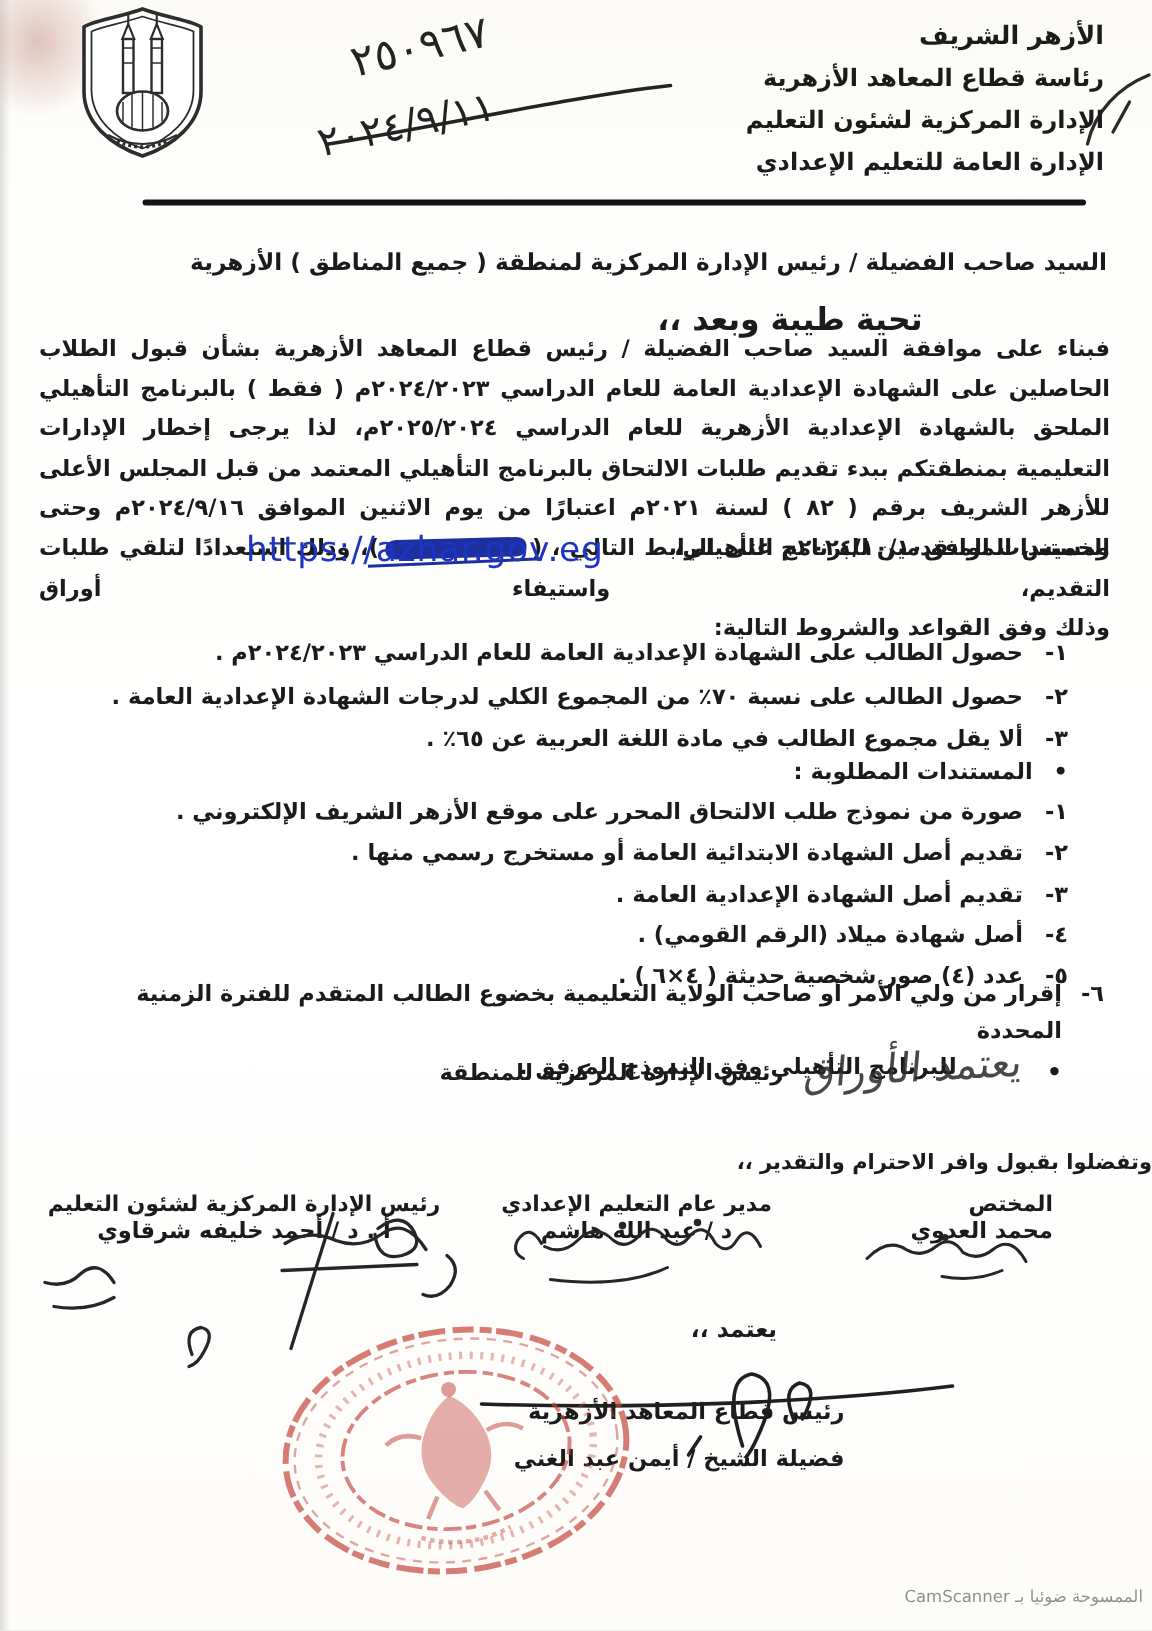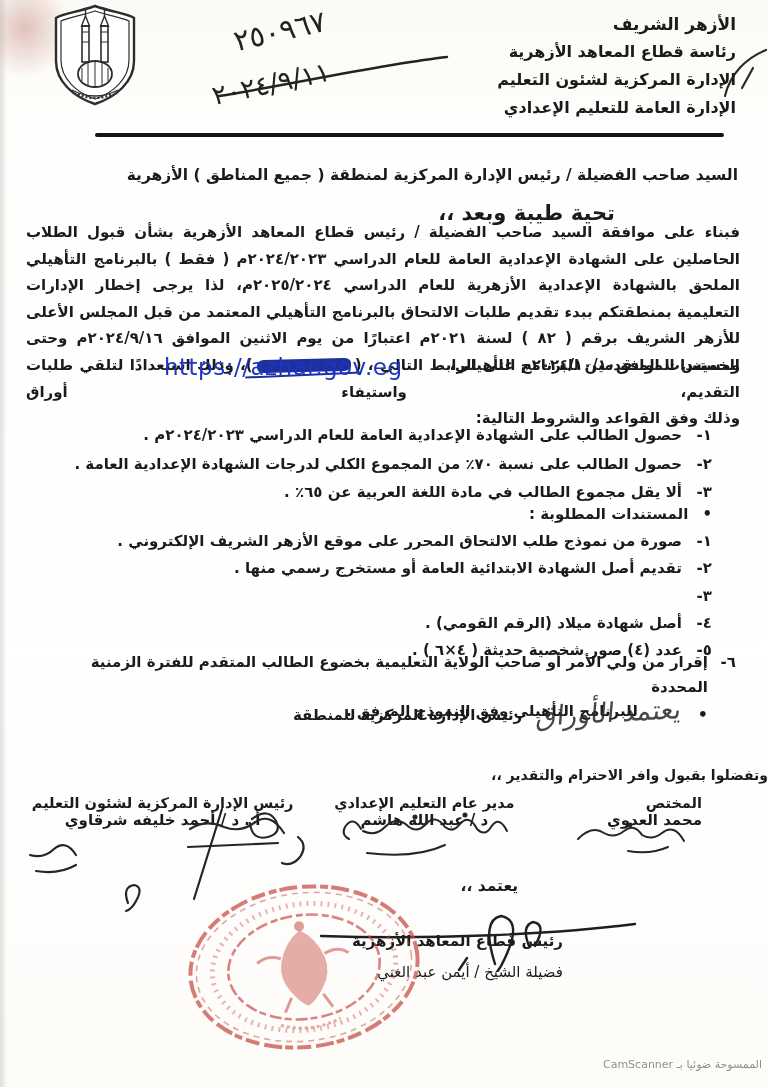--- a/index.html
+++ b/index.html
@@ -73,21 +73,21 @@
   .sig-name{font-size:15px;font-weight:bold;white-space:nowrap;}
   .sig-svg{position:absolute;pointer-events:none;}
   .sig1{left:18px;top:18px;width:120px;height:46px;}
   .sig2{left:30px;top:14px;width:190px;height:56px;}
   .sig3{left:-14px;top:8px;width:300px;height:120px;}
 
   
   .approve-word{position:absolute;top:877px;right:250px;font-size:15.5px;font-weight:bold;}
   .approve-title{position:absolute;top:903px;right:205px;font-size:15px;font-weight:bold;margin-top:29px;}
   .approve-swoosh{position:absolute;left:315px;top:906px;width:325px;height:66px;}
-  .approve-name{position:absolute;top:963px;right:205px;font-size:15px;font-weight:normal;}
+  .approve-name{position:absolute;top:963px;right:205px;font-size:15px;font-weight:bold;}
 
   .stamp{position:absolute;left:178px;top:872px;width:252px;height:182px;opacity:.88;}
 
   .camscanner{position:absolute;bottom:16px;right:6px;font-size:11px;color:#8f8f8f;}
 </style>
 </head>
 <body>
 
 <div class="page">
   <div class="edge-left"></div>
@@ -165,20 +165,21 @@
     <div class="list-item">
       <span class="item-num">١-</span>
       <span>صورة من نموذج طلب الالتحاق المحرر على موقع الأزهر الشريف الإلكتروني .</span>
     </div>
     <div class="list-item">
       <span class="item-num">٢-</span>
       <span>تقديم أصل الشهادة الابتدائية العامة أو مستخرج رسمي منها .</span>
     </div>
     <div class="list-item">
       <span class="item-num">٣-</span>
+      <span>تقديم أصل الشهادة الإعدادية العامة .</span>
     </div>
     <div class="list-item">
       <span class="item-num">٤-</span>
       <span>أصل شهادة ميلاد (الرقم القومي) .</span>
     </div>
     <div class="list-item">
       <span class="item-num">٥-</span>
       <span>عدد (٤) صور شخصية حديثة ( ٤×٦ ) .</span>
     </div>
   </div>

